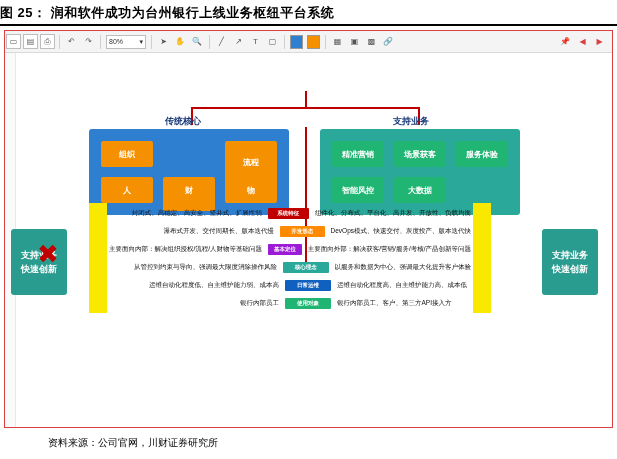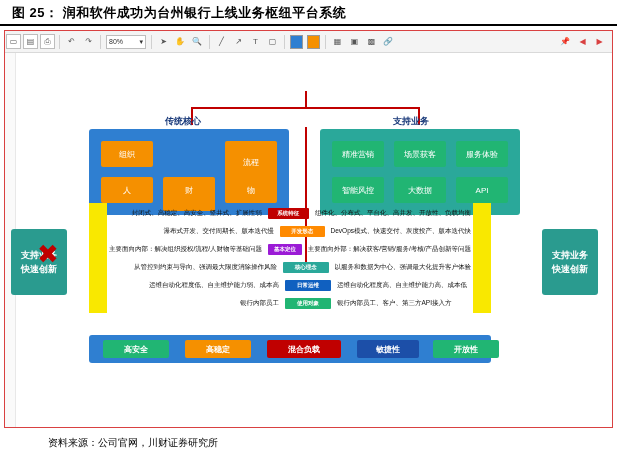--- a/index.html
+++ b/index.html
@@ -10,21 +10,21 @@
     position:relative;
     overflow:hidden;
   }
   
   .caption{
     position:absolute;left:0;top:4px;width:617px;
     font-size:13px;font-weight:bold;color:#000;
     letter-spacing:0.5px;
     white-space:nowrap;
   }
-  .caption .num{margin-left:12px;}
+  .caption .num{margin-left:0px;}
   .caption .txt{}
   .caption-rule{
     position:absolute;left:0;top:24px;width:617px;height:2px;background:#000;
   }
   
   .window{
     position:absolute;left:4px;top:30px;width:609px;height:398px;
     border:1px solid #d94141;
     background:#ffffff;
     box-sizing:border-box;
@@ -70,21 +70,21 @@
     white-space:nowrap;
   }
   .panel{
     position:absolute;border-radius:3px;
   }
   .panel.blue{background:#2f7fd1;}
   .panel.teal{background:#2aa89a;}
   .cell{
     position:absolute;border-radius:2px;
     display:flex;align-items:center;justify-content:center;
-    font-size:8px;color:#ffffff;font-weight:normal;white-space:nowrap;
+    font-size:8px;color:#ffffff;font-weight:bold;white-space:nowrap;
   }
   .cell.orange{background:#f59000;}
   .cell.green{background:#21b573;}
   
   .midwrap{
     position:absolute;left:74px;top:150px;width:402px;height:110px;
   }
   .arrow-left-band,.arrow-right-band{
     position:absolute;top:0;width:18px;height:110px;
     background:#f9e800;
@@ -217,21 +217,20 @@
         <div class="cell orange" style="left:74px;top:48px;width:52px;height:26px;">财</div>
         <div class="cell orange" style="left:136px;top:48px;width:52px;height:26px;">物</div>
       </div>
 
       <div class="panel teal" style="left:305px;top:76px;width:200px;height:86px;">
         <div class="cell green" style="left:12px;top:12px;width:52px;height:26px;">精准营销</div>
         <div class="cell green" style="left:74px;top:12px;width:52px;height:26px;">场景获客</div>
         <div class="cell green" style="left:136px;top:12px;width:52px;height:26px;">服务体验</div>
         <div class="cell green" style="left:12px;top:48px;width:52px;height:26px;">智能风控</div>
         <div class="cell green" style="left:74px;top:48px;width:52px;height:26px;">大数据</div>
-        <div class="cell green" style="left:136px;top:48px;width:52px;height:26px;">API</div>
       </div>
 
       <div class="midwrap">
         <div class="arrow-left-band"></div>
         <div class="arrow-right-band"></div>
 
         <div class="midrow" style="top:2px;">
           <div class="mid-l">封闭式、高稳定、高安全、竖井式、扩展性弱</div>
           <div class="mid-tag" style="background:#c00000;">系统特征</div>
           <div class="mid-r">组件化、分布式、平台化、高并发、开放性、负载均衡</div>
@@ -272,25 +271,18 @@
         <span style="white-space:pre-line;">支持业务
 快速创新</span>
       </div>
       <div class="sidebox right">
         <span style="white-space:pre-line;">支持业务
 快速创新</span>
       </div>
 
       <div class="cursor">✖</div>
 
-      <div class="bottom">
-        <div class="bcell" style="left:14px;width:66px;background:#21b573;">高安全</div>
-        <div class="bcell" style="left:96px;width:66px;background:#f59000;">高稳定</div>
-        <div class="bcell" style="left:178px;width:74px;background:#c00000;">混合负载</div>
-        <div class="bcell" style="left:268px;width:62px;background:#1c4fa8;">敏捷性</div>
-        <div class="bcell" style="left:344px;width:66px;background:#21b573;">开放性</div>
-      </div>
 
     </div>
   </div>
 </div>
 
 <div class="source">资料来源：公司官网，川财证券研究所</div>
 
 </body></html>

